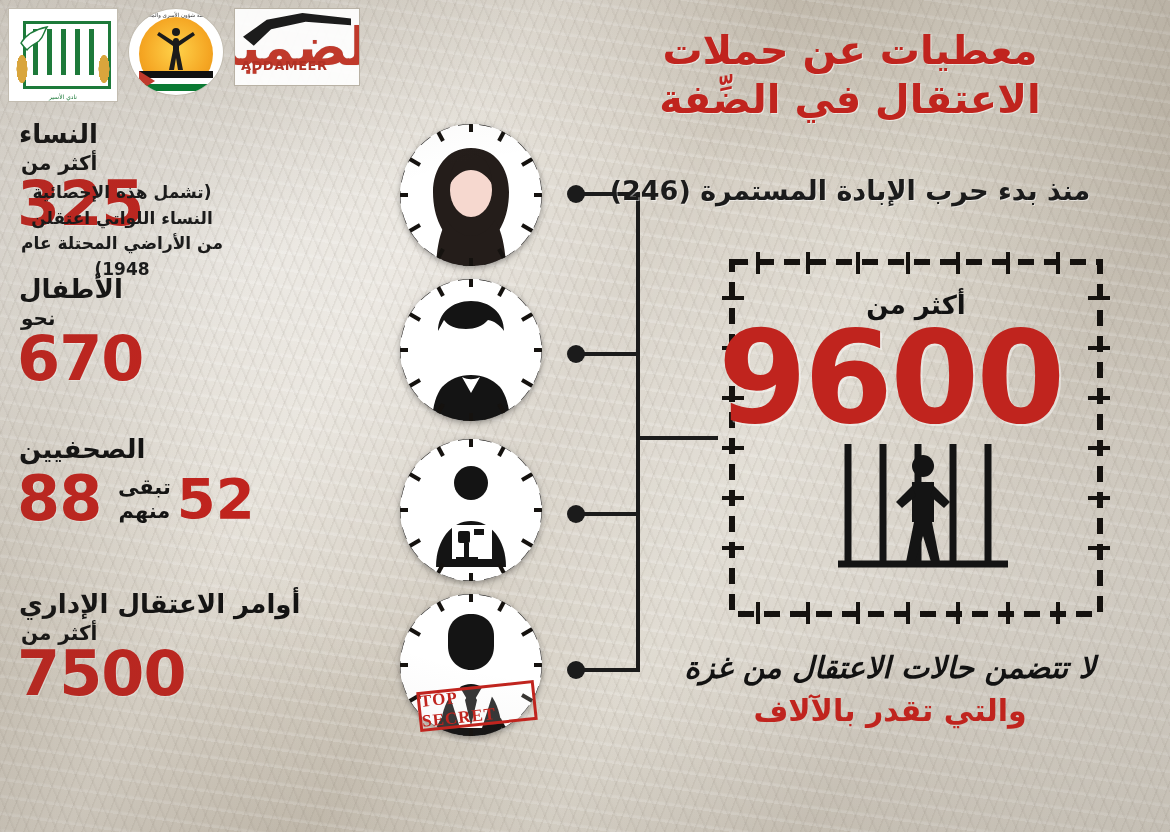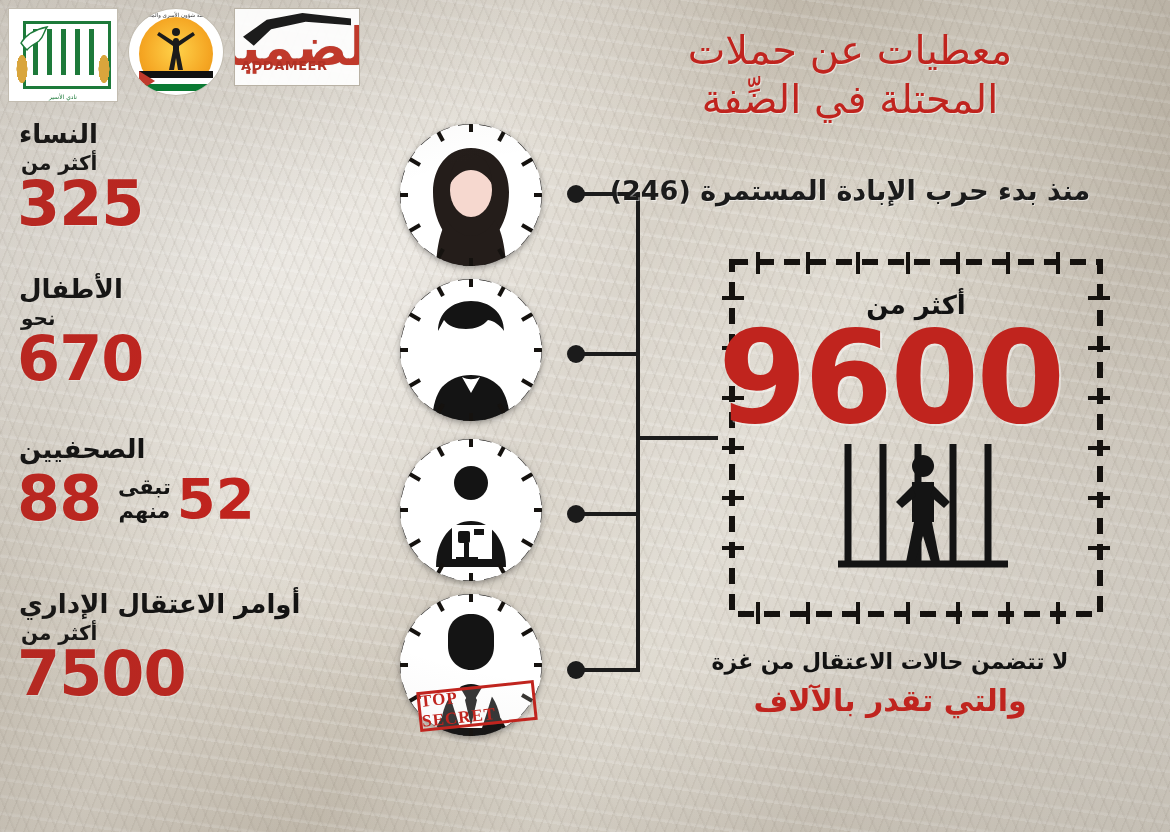--- a/index.html
+++ b/index.html
@@ -176,21 +176,21 @@
     font-size: 6px;
     color: #1d7a3a;
   }
 
   
   .headline {
     top: 26px; left: 560px; width: 580px;
     text-align: center;
     color: #c0241e;
     font-size: 40px;
-    font-weight: normal;
+    font-weight: bold;
     line-height: 1.22;
     text-shadow: 1px 1px 0 rgba(255,255,255,0.55);
     z-index: 5;
   }
   .subhead {
     top: 175px; left: 560px; width: 580px;
     text-align: center;
     color: #1b1b1b;
     font-size: 27px;
     font-weight: bold;
@@ -344,23 +344,24 @@
   .footnote {
     position: absolute;
     left: 640px;
     top: 648px;
     width: 500px;
     text-align: center;
     z-index: 5;
   }
   .footnote .fn1 {
     color: #121212;
-    font-size: 22px;
+    font-size: 30px;
     font-weight: bold;
     line-height: 1.3;
+    font-style: italic;
   }
   .footnote .fn2 {
     color: #c0241e;
     font-size: 30px;
     font-weight: bold;
     line-height: 1.3;
     margin-top: 4px;
   }
   .topsecret {
     position: absolute;
@@ -417,24 +418,25 @@
         <path d="M2 18c6-10 16-14 26-16-4 6-3 10-8 14-4 3-9 5-12 9-2-2-4-4-6-7z" fill="#ffffff" stroke="#1d7a3a" stroke-width="1.4"></path>
       </svg>
       <div class="wheat-l"></div>
       <div class="wheat-r"></div>
       <div class="cap">نادي الأسير</div>
     </div>
   </div>
 
   <div class="layer headline">
     <div>معطيات عن حملات</div>
-    <div>المحتلة في الضِّفة</div>
+    <div>الاعتقال في الضِّفة</div>
   </div>
   <div class="layer subhead">منذ بدء حرب الإبادة المستمرة (246)</div>
 
+  <div class="layer note-1948">(تشمل هذه الإحصائية النساء اللواتي اعتقلن من الأراضي المحتلة عام 1948)</div>
 
   <svg class="connectors" viewBox="0 0 200 620">
     <path d="M56 94 H118 V338 H198" fill="none" stroke="#1b1b1b" stroke-width="4"></path>
     <path d="M56 254 H118" fill="none" stroke="#1b1b1b" stroke-width="4"></path>
     <path d="M56 414 H118" fill="none" stroke="#1b1b1b" stroke-width="4"></path>
     <path d="M56 570 H118 V338" fill="none" stroke="#1b1b1b" stroke-width="4"></path>
     <circle cx="56" cy="94" r="9" fill="#1b1b1b"></circle>
     <circle cx="56" cy="254" r="9" fill="#1b1b1b"></circle>
     <circle cx="56" cy="414" r="9" fill="#1b1b1b"></circle>
     <circle cx="56" cy="570" r="9" fill="#1b1b1b"></circle>

